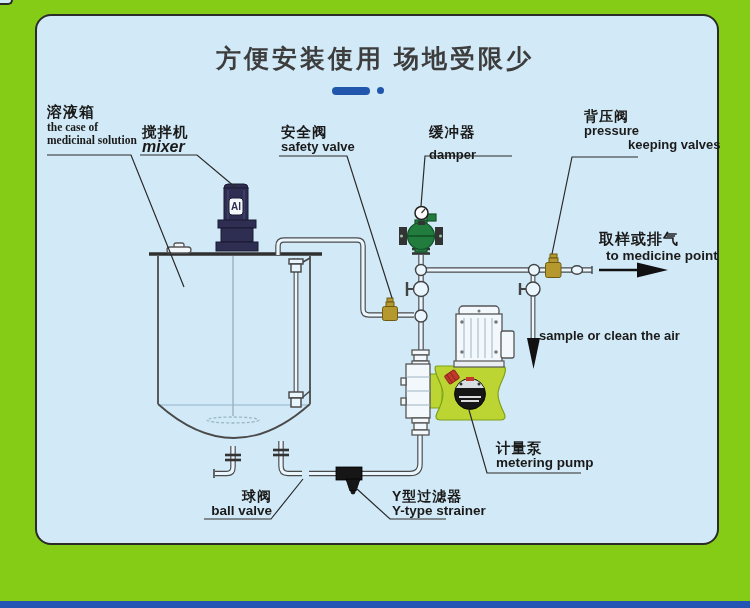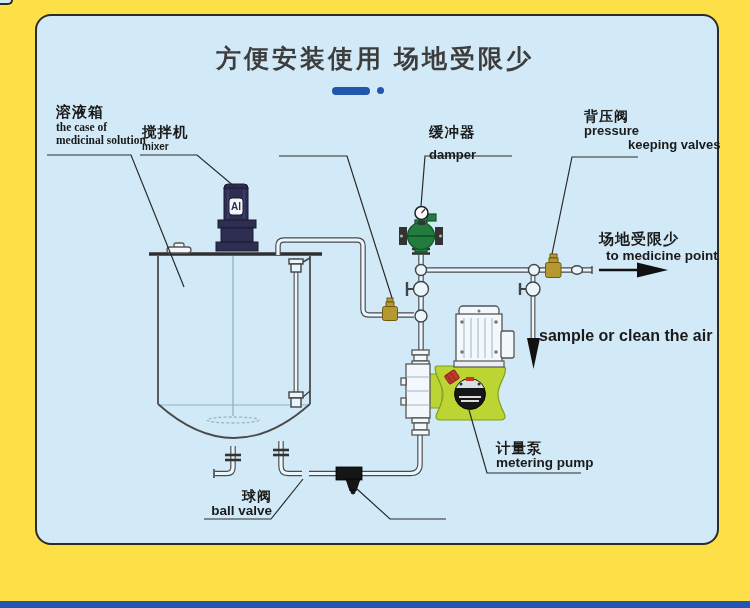--- a/index.html
+++ b/index.html
@@ -17,42 +17,42 @@
     --damper-green-dark:#14532a;
     --valve-yellow:#b6992e;
     --valve-yellow-dark:#6f5a12;
     --motor-navy:#2e2d52;
     --knob-red:#c2392b;
     --black-part:#161616;
   }
   *{margin:0;padding:0;box-sizing:border-box}
   html,body{width:750px;height:608px;background:#ffffff;overflow:hidden;
     font-family:"Liberation Sans","DejaVu Sans",sans-serif;}
-  .stage{position:relative;width:750px;height:608px;background:#fde047;}
+  .stage{position:relative;width:750px;height:608px;background:#84cc16;}
   .corner-fragment{position:absolute;left:0;top:0;width:13px;height:5px;
     background:var(--panel-bg);border-right:2px solid var(--panel-border);
     border-bottom:2px solid var(--panel-border);border-bottom-right-radius:7px;}
   .panel{position:absolute;left:35px;top:14px;width:684px;height:531px;
     background:var(--panel-bg);border:2px solid var(--panel-border);border-radius:16px;}
   .page-title{position:absolute;left:0;right:0;top:42px;text-align:center;
     font-size:25px;font-weight:bold;color:var(--title-color);letter-spacing:3px;}
   .accent-bar{position:absolute;left:332px;top:87px;width:38px;height:8px;
     border-radius:4px;background:var(--accent-blue);}
   .accent-dot{position:absolute;left:377px;top:87px;width:7px;height:7px;
     border-radius:50%;background:var(--accent-blue);}
   svg.diagram{position:absolute;left:0;top:0;}
   .lbl{position:absolute;color:var(--ink);font-weight:bold;white-space:nowrap;}
   .lbl .cn{display:block;font-size:14.5px;letter-spacing:1px;line-height:16px;}
   .lbl .en{display:block;font-size:12.5px;line-height:14px;}
   .lbl .en-sm{display:block;font-size:11.5px;line-height:13px;font-family:Liberation Serif, serif;}
   .lbl-tank .cn{font-size:15px;line-height:18px;}
   .lbl-medicine .cn{font-size:15px;line-height:18px;}
   .lbl-medicine .en{font-size:13.5px;padding-left:7px;line-height:16px;}
   .lbl-sample .cn{line-height:18px;}
-  .lbl-sample .en{font-size:16px;}
+  .lbl-sample .en{font-size:13px;}
   .lbl-ball{text-align:right;width:70px;}
   .bottom-bar{position:absolute;left:0;bottom:0;width:750px;height:7px;background:var(--bottom-bar);}
   
   .pipe-o{fill:none;stroke:var(--pipe-edge);stroke-width:5.5;stroke-linejoin:round;stroke-linecap:butt}
   .pipe-i{fill:none;stroke:var(--pipe-fill);stroke-width:3.2;stroke-linejoin:round;stroke-linecap:butt}
   .pipe-o.thin{stroke-width:4.8}
   .pipe-i.thin{stroke-width:2.6}
   .leader{stroke:#2a2a2a;stroke-width:1.2;fill:none}
   .tankline{stroke:#4a4a4a;stroke-width:1.8;fill:none}
   .fitting{fill:var(--pipe-fill);stroke:#444;stroke-width:1.4}
@@ -274,57 +274,65 @@
       <path d="M140,155 H197 L235,187" class="leader"></path>
       <path d="M279,156 H347 L392,298" class="leader"></path>
       <path d="M512,156 H425 L421,206" class="leader"></path>
       <path d="M638,157 H572 L552,254" class="leader"></path>
       <path d="M581,473 H487 L469,410" class="leader"></path>
       <path d="M204,519 H271 L303,479" class="leader"></path>
       <path d="M446,519 H390 L357,489" class="leader"></path>
     </g>
   </svg>
 
-  <div class="lbl lbl-tank" style="left:47px;top:103px;margin-left:9px;">
+  <div class="lbl lbl-tank" style="left:47px;top:103px;">
     <span class="cn">溶液箱</span>
     <span class="en-sm">the case of</span>
     <span class="en-sm">medicinal solution</span>
   </div>
 
   <div class="lbl" style="left:142px;top:124px;">
     <span class="cn">搅拌机</span>
-    <span class="en" style="font-size:10px;">mixer</span>
-  </div>
-
+    <span class="en" style="font-size:16px;font-style:italic;">mixer</span>
+  </div>
+
+  <div class="lbl" style="left:281px;top:124px;">
+    <span class="cn">安全阀</span>
+    <span class="en" style="font-size:13px;">safety valve</span>
+  </div>
 
   <div class="lbl" style="left:429px;top:124px;">
     <span class="cn">缓冲器</span>
     <span class="en" style="font-size:13px;margin-top:8px;">damper</span>
   </div>
 
   <div class="lbl" style="left:584px;top:108px;">
     <span class="cn" style="font-size:14px;">背压阀</span>
     <span class="en" style="font-size:13px;">pressure</span>
     <span class="en" style="font-size:13px;margin-left:44px;">keeping valves</span>
   </div>
 
   <div class="lbl lbl-medicine" style="left:599px;top:230px;">
-    <span class="cn">场地受限少</span>
+    <span class="cn">取样或排气</span>
     <span class="en">to medicine point</span>
   </div>
 
   <div class="lbl lbl-sample" style="left:539px;top:329px;">
     <span class="en">sample or clean the air</span>
   </div>
 
   <div class="lbl lbl-ball" style="left:202px;top:488px;">
     <span class="cn" style="font-size:14px;">球阀</span>
     <span class="en" style="font-size:13.5px;">ball valve</span>
   </div>
 
   <div class="lbl" style="left:496px;top:440px;">
     <span class="cn">计量泵</span>
     <span class="en" style="font-size:13.5px;">metering pump</span>
   </div>
 
+  <div class="lbl" style="left:392px;top:488px;">
+    <span class="cn" style="font-size:14px;">Y型过滤器</span>
+    <span class="en" style="font-size:13.5px;">Y-type strainer</span>
+  </div>
 
   <div class="bottom-bar"></div>
 </div>
 
 </body></html>

